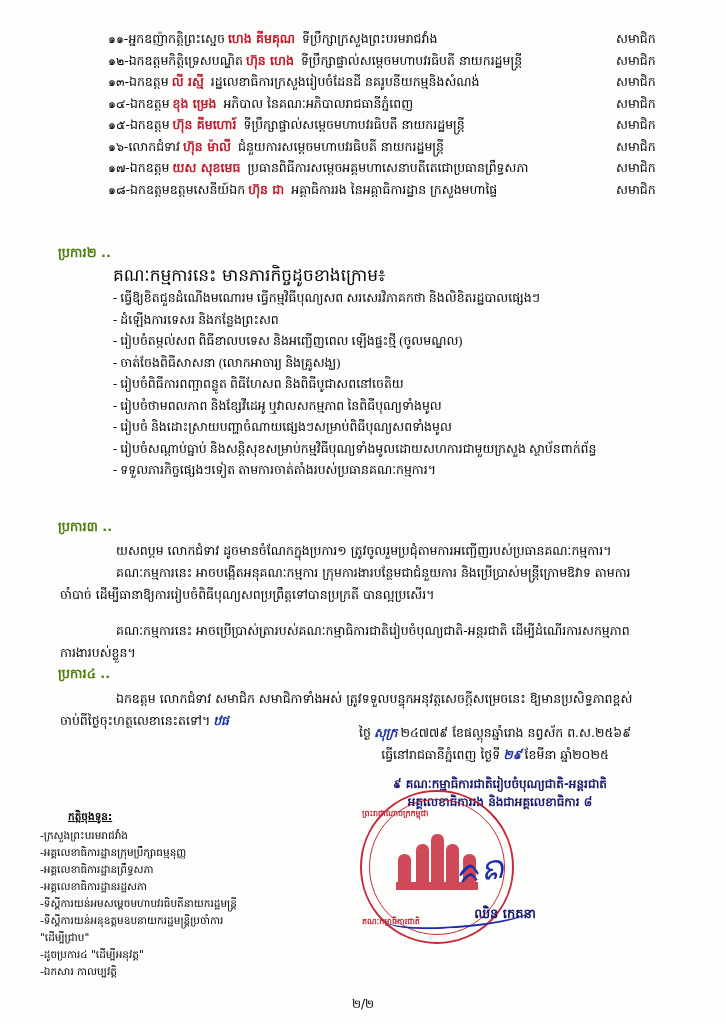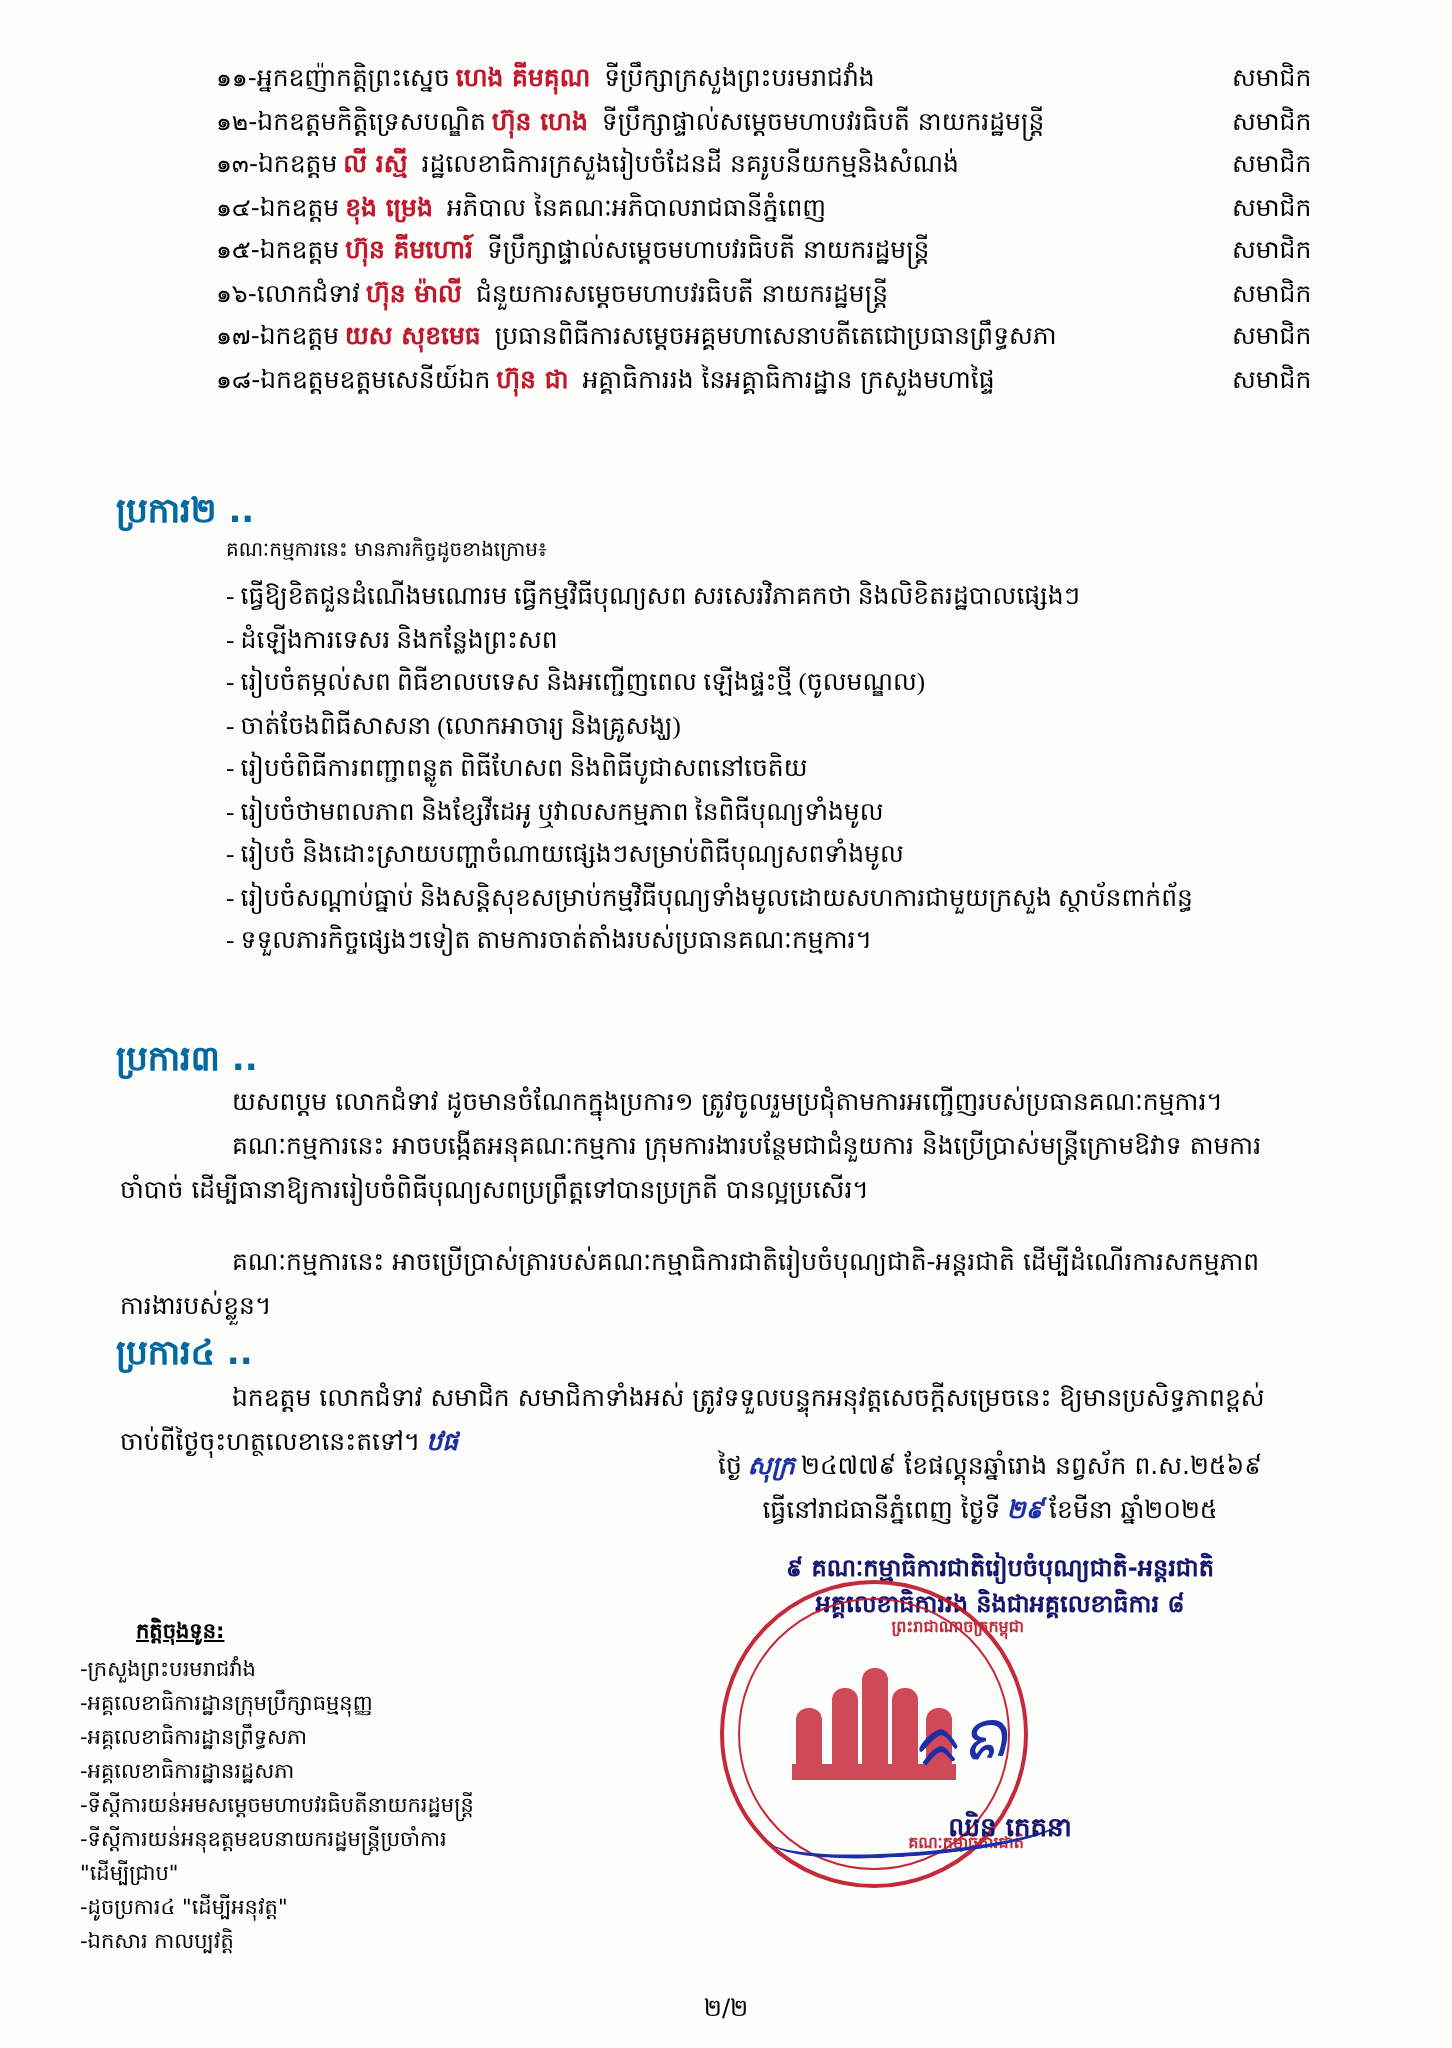--- a/index.html
+++ b/index.html
@@ -51,27 +51,27 @@
     text-overflow: ellipsis;
   }
   .member-row .tag {
     flex: 0 0 62px;
     text-align: left;
     padding-left: 8px;
   }
   
   .section-head {
     position: absolute;
+    font-size: 13px;
+    color: #4d7c0f;
+    font-weight: bold;
+  }
+  .para {
+    position: absolute;
     font-size: 17px;
-    color: #0369a1;
-    font-weight: bold;
-  }
-  .para {
-    position: absolute;
-    font-size: 10px;
     line-height: 21px;
     color: #000;
     text-align: right;
   }
   .bullets {
     position: absolute;
     left: 113px;
     width: 560px;
   }
   .bullet {
@@ -163,21 +163,21 @@
     bottom: 4px;
     left: 4px;
     right: 4px;
     height: 8px;
     background: #c2182b;
     opacity: .85;
   }
   .stamp .arc-top, .stamp .arc-bottom {
     position: absolute;
     left: 0; right: 0;
-    text-align: right;
+    text-align: left;
     font-size: 8px;
     color: #c2182b;
     font-weight: bold;
   }
   .stamp .arc-top { top: 16px; }
   .stamp .arc-bottom { bottom: 14px; }
   .sig-scribble {
     position: absolute;
     left: 455px;
     top: 845px;

